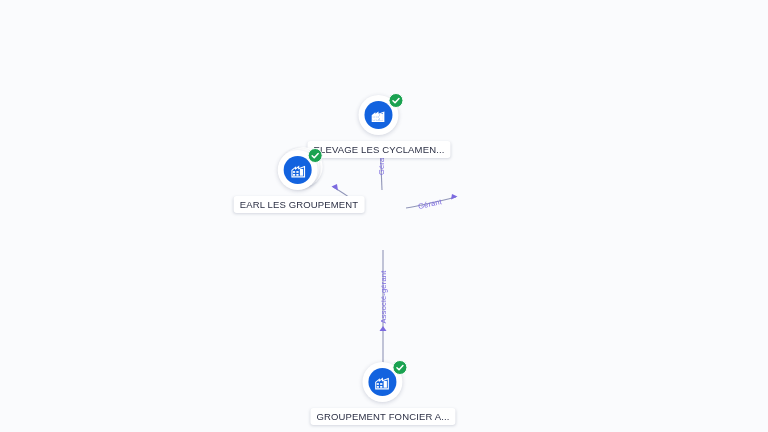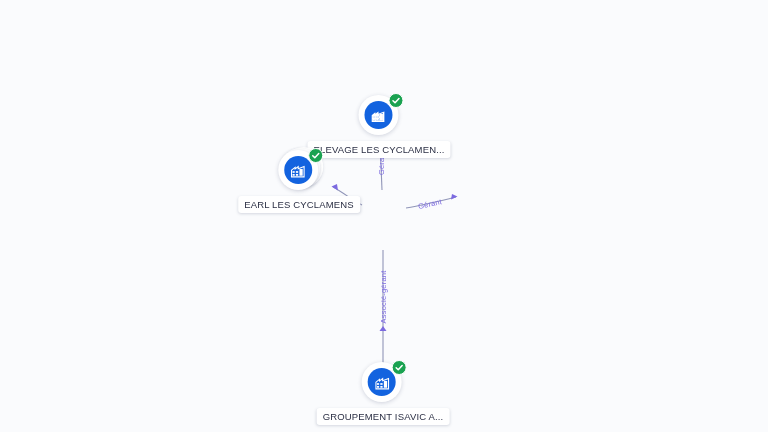--- a/index.html
+++ b/index.html
@@ -228,21 +228,21 @@
             <path d="M3.2 21V11.5l5.1-4v2.2l4.4-3.3v3.1L21 6.4V21H3.2z" fill="none" stroke="#ffffff" stroke-width="1.5"></path>
           </svg>
         </div>
       </div>
       <div class="verified-badge">
         <svg width="9" height="9" viewBox="0 0 24 24" fill="none" stroke="#ffffff" stroke-width="4" stroke-linecap="round" stroke-linejoin="round">
           <path d="M4 12.5 L9.5 18 L20 6.5"></path>
         </svg>
       </div>
     </div>
-    <div class="org-label">EARL LES CYCLAMENS</div>
+    <div class="org-label">EARL LES GROUPEMENT</div>
   </div>
 
 
   <div class="node" style="left:383px; top:393px;">
     <div class="org-badge-wrap">
       <div class="org-disc">
         <div class="org-inner">
           <svg width="17" height="17" viewBox="0 0 24 24" fill="#ffffff">
             <rect x="4.6" y="16.9" width="3.1" height="2.5"></rect>
             <rect x="4.6" y="12.9" width="3.1" height="2.4"></rect>
@@ -252,17 +252,17 @@
             <path d="M3.2 21V11.5l5.1-4v2.2l4.4-3.3v3.1L21 6.4V21H3.2z" fill="none" stroke="#ffffff" stroke-width="1.5"></path>
           </svg>
         </div>
       </div>
       <div class="verified-badge">
         <svg width="9" height="9" viewBox="0 0 24 24" fill="none" stroke="#ffffff" stroke-width="4" stroke-linecap="round" stroke-linejoin="round">
           <path d="M4 12.5 L9.5 18 L20 6.5"></path>
         </svg>
       </div>
     </div>
-    <div class="org-label">GROUPEMENT ISAVIC A...</div>
+    <div class="org-label">GROUPEMENT FONCIER A...</div>
   </div>
 
 
 </div>
 
 </body></html>

